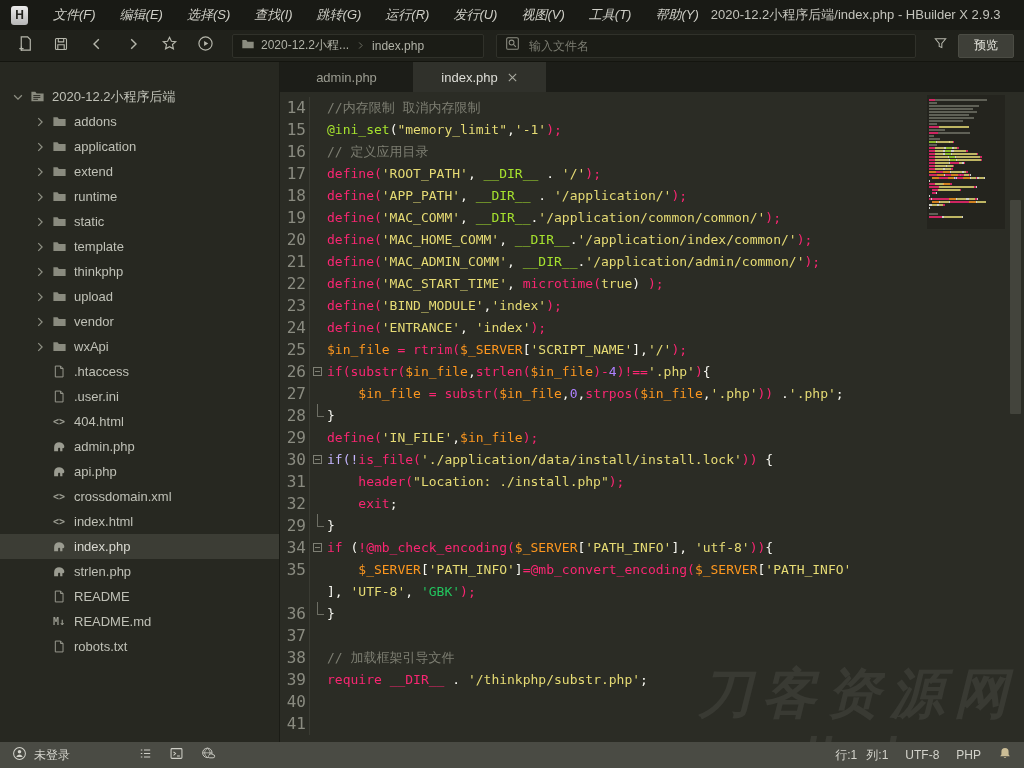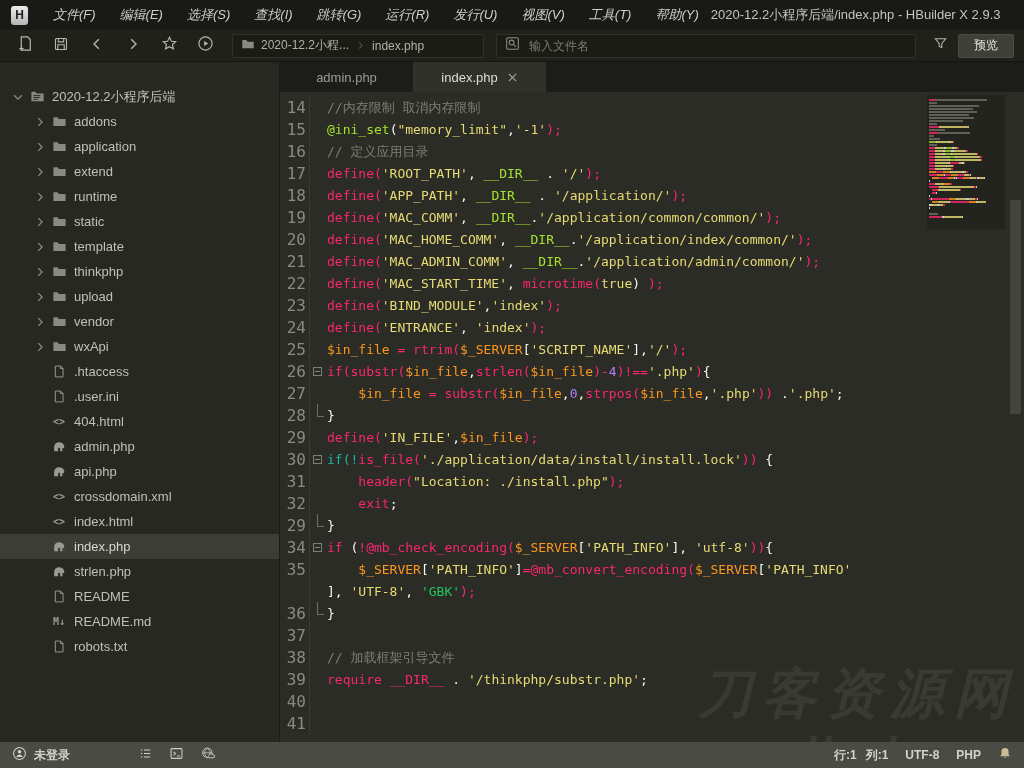--- a/index.html
+++ b/index.html
@@ -69,21 +69,21 @@
        color:rgba(255,255,255,.065);letter-spacing:10px;white-space:nowrap;pointer-events:none;}
   .wm2{position:absolute;top:636px;right:10px;font-size:44px;font-weight:bold;font-style:italic;
        color:rgba(255,255,255,.065);letter-spacing:3px;white-space:nowrap;pointer-events:none;}
 
   
   .statusbar{position:relative;z-index:3;height:26px;background:#4a4b44;display:flex;align-items:center;
              font-size:12px;color:#d3d3cb;padding:0 12px;box-sizing:border-box;}
   .sb-login{display:flex;align-items:center;gap:7px;}
   .sb-icons{display:flex;align-items:center;gap:16px;margin-left:68px;}
   .sb-right{margin-left:auto;display:flex;align-items:center;gap:17px;}
-  .sb-item{white-space:nowrap;font-weight:bold;}
+  .sb-item{white-space:nowrap;}
 </style>
 </head>
 <body>
 
 <div class="app">
 
   <div class="titlebar">
     <div class="logo">H</div>
     <div class="menubar">
         <div class="menu-item">文件(F)</div>
@@ -521,21 +521,21 @@
             <div class="code-line">
               <span class="lnum">29</span>
               <span class="gutter"></span>
               <span class="ltext"><span style="color: rgb(249, 38, 114);">define(</span><span style="color: rgb(230, 219, 116);">'IN_FILE'</span><span style="color: rgb(248, 248, 242);">,</span><span style="color: rgb(253, 151, 31);">$in_file</span><span style="color: rgb(249, 38, 114);">);</span></span>
             </div>
             <div class="code-line">
               <span class="lnum">30</span>
               <span class="gutter">
                 <span class="fold-box"></span>
               </span>
-              <span class="ltext"><span style="color: #14b8a6;">if(!</span><span style="color: rgb(249, 38, 114);">is_file(</span><span style="color: rgb(230, 219, 116);">'./application/data/install/install.lock'</span><span style="color: rgb(249, 38, 114);">))</span><span style="color: rgb(248, 248, 242);"> {</span></span>
+              <span class="ltext"><span style="color: #c4b5fd;">if(!</span><span style="color: rgb(249, 38, 114);">is_file(</span><span style="color: rgb(230, 219, 116);">'./application/data/install/install.lock'</span><span style="color: rgb(249, 38, 114);">))</span><span style="color: rgb(248, 248, 242);"> {</span></span>
             </div>
             <div class="code-line">
               <span class="lnum">31</span>
               <span class="gutter"></span>
               <span class="ltext"><span style="color: rgb(248, 248, 242);">    </span><span style="color: rgb(249, 38, 114);">header(</span><span style="color: rgb(230, 219, 116);">"Location: ./install.php"</span><span style="color: rgb(249, 38, 114);">);</span></span>
             </div>
             <div class="code-line">
               <span class="lnum">32</span>
               <span class="gutter"></span>
               <span class="ltext"><span style="color: rgb(248, 248, 242);">    </span><span style="color: rgb(249, 38, 114);">exit</span><span style="color: rgb(248, 248, 242);">;</span></span>

